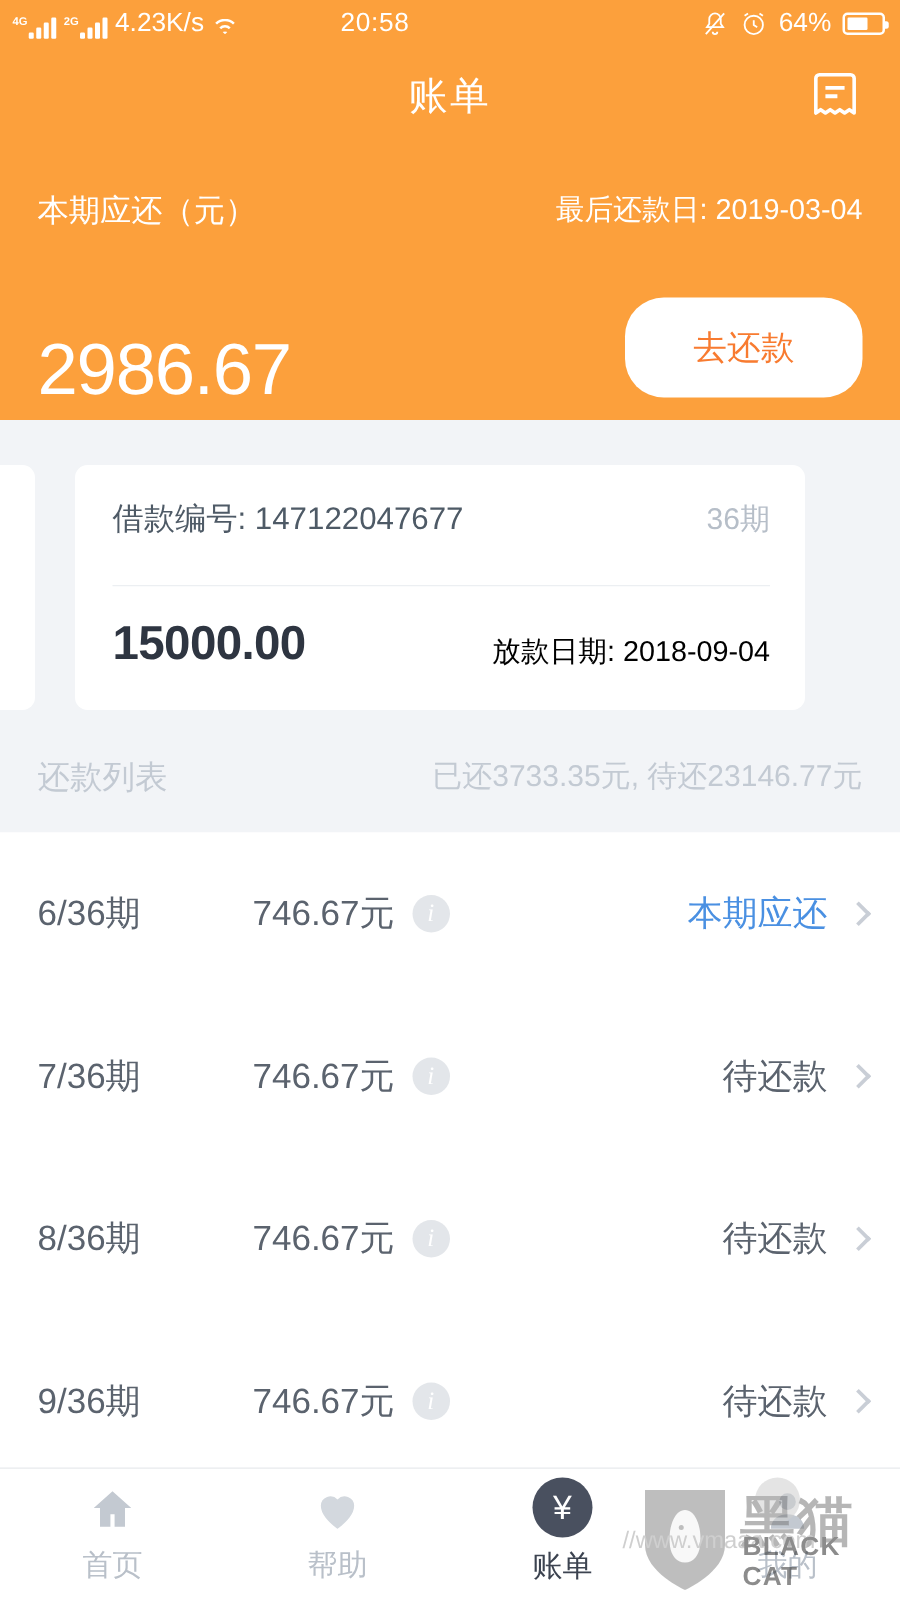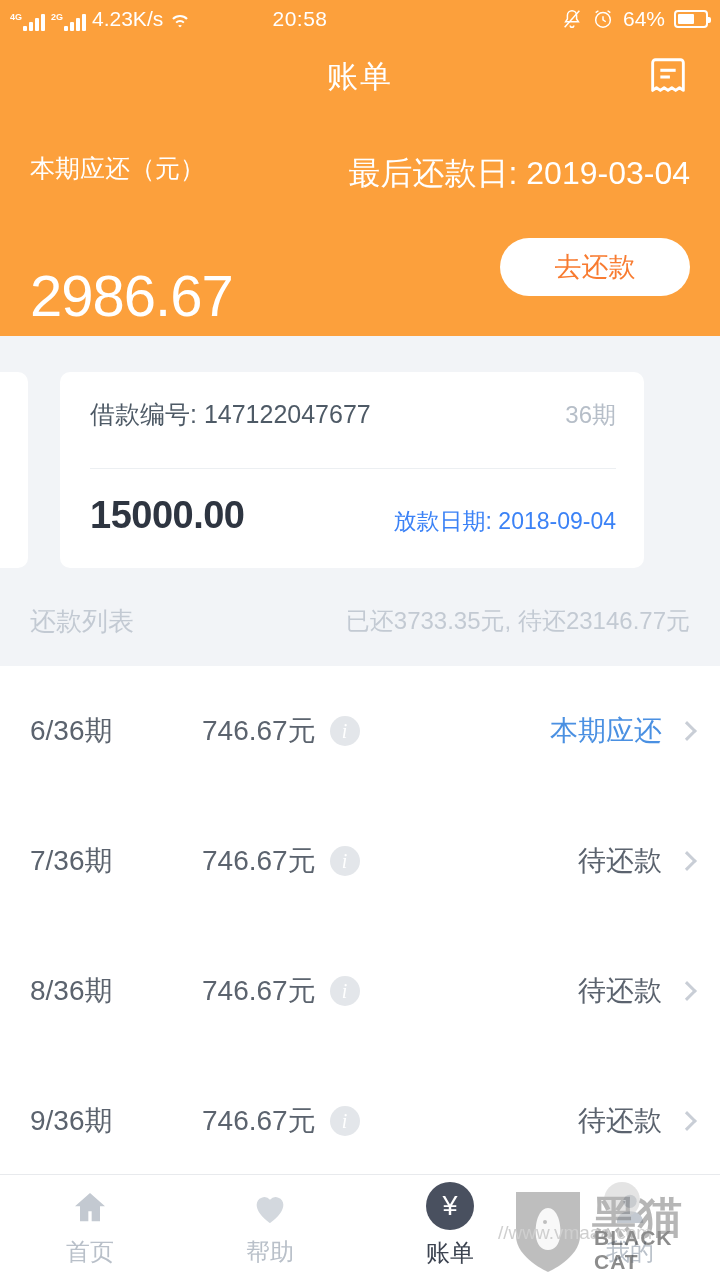--- a/index.html
+++ b/index.html
@@ -49,24 +49,24 @@
   .batt span { display:block; height:100%; width:62%; background:#fff; border-radius:1px; }
 
   
   .titlebar { position:absolute; top:38px; left:0; width:720px; height:82px; }
   .title { position:absolute; left:0; width:720px; text-align:center; top:18px;
            font-size:31px; color:#fff; letter-spacing:2px; }
   .bill-icon { position:absolute; right:28px; top:16px; width:48px; height:46px; }
 
   
   .sum-label { position:absolute; left:30px; top:152px; font-size:25px; color:#fff; }
-  .sum-due   { position:absolute; right:30px; top:152px; font-size:32px; color:#fff; }
+  .sum-due   { position:absolute; right:30px; top:152px; font-size:23px; color:#fff; }
   .sum-amt   { position:absolute; left:30px; top:236px; font-size:58px; color:#fff;
                font-weight:500; letter-spacing:-1px; line-height:1;margin-top:31px; }
-  .repay-btn { position:absolute; right:30px; top:238px; width:190px; height:58px;
+  .repay-btn { position:absolute; right:30px; top:238px; width:190px; height:80px;
                background:#fff; border-radius:31px; color:#f87b30; font-size:27px;
                display:flex; align-items:center; justify-content:center; border:none;
                cursor:pointer; }
 
   
   .graybg { position:absolute; top:336px; left:0; width:720px; height:330px;
             background:#f2f4f7; }
 
   
   .carousel { position:absolute; top:372px; left:0; width:720px; height:196px; }
@@ -76,21 +76,21 @@
           background:#fff; border-radius:10px; }
   .card-row1 { position:absolute; top:26px; left:30px; right:28px;
                display:flex; justify-content:space-between; align-items:baseline; }
   .card-no { font-size:25px; color:#4e5a66; }
   .card-terms { font-size:24px; color:#b6bec8; }
   .card-sep { position:absolute; top:96px; left:30px; right:28px; height:1px;
               background:#eceff2; }
   .card-row2 { position:absolute; top:122px; left:30px; right:28px;
                display:flex; justify-content:space-between; align-items:flex-end; }
   .card-amt { font-size:38px; color:#2e3541; font-weight:600; letter-spacing:-.5px; }
-  .card-date { font-size:23px; color:#3b82f6; }
+  .card-date { font-size:23px; color:#000000; }
 
   
   .listhead { position:absolute; top:598px; left:0; width:720px; height:46px;
               display:flex; align-items:center; justify-content:space-between;
               padding:0 30px; }
   .lh-title { font-size:26px; color:#c3cad3; }
   .lh-stat  { font-size:24px; color:#c3cad3; }
 
   
   .list { position:absolute; top:666px; left:0; width:720px; height:508px;

